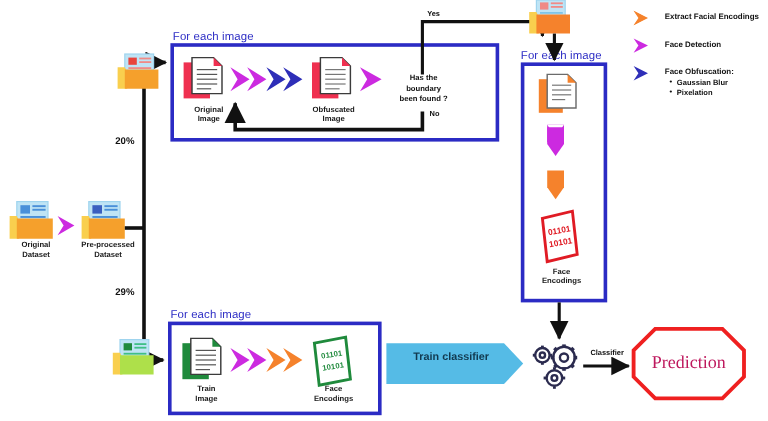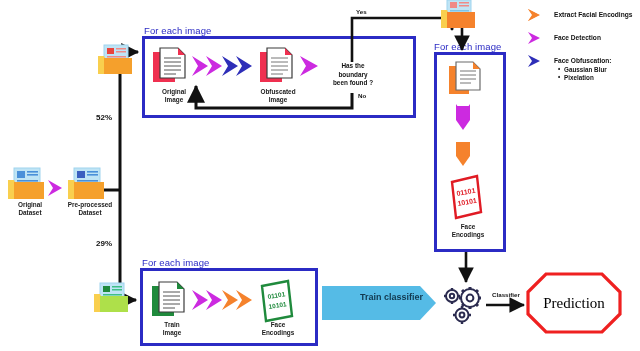--- a/index.html
+++ b/index.html
@@ -72,28 +72,28 @@
   .leg-sub li{position:relative;padding-left:6px;}
   .leg-sub li:before{content:"\2022";position:absolute;left:0;top:-1px;}
 
   
   .pred{
     position:absolute;left:528px;top:274px;width:92px;height:58px;
   }
   .pred-txt{
     position:absolute;left:0;top:0;width:92px;height:58px;
     display:flex;align-items:center;justify-content:center;
-    color:#000000;font-size:15px;
+    color:#be185d;font-size:15px;
     font-family:"Liberation Serif",serif;
   }
 
   
   .tc-txt{
     position:absolute;left:329px;top:292px;width:94px;
-    text-align:right;color:#12394f;font-weight:bold;font-size:9px;
+    text-align:center;color:#12394f;font-weight:bold;font-size:9px;
   }
   svg{display:block;overflow:visible;}
 </style>
 </head>
 <body>
 
 <div class="legend">
   <div class="leg-row">
     <svg width="22" height="14" viewBox="0 0 22 14">
       <path d="M1 1 L12 7 L1 13 L6 7 Z" fill="#f5822c"></path>
@@ -326,21 +326,21 @@
   <path d="M486 305 L524 305" stroke="#111" stroke-width="2.6" fill="none" marker-end="url(#ah)"></path>
 
   <path d="M546 274 L602 274 L620 292 L620 314 L602 332 L546 332 L528 314 L528 292 Z" fill="#ffffff" stroke="#ef2020" stroke-width="3.2"></path>
 </svg>
 
 <div class="cap" style="left:2px;top:201px;width:56px;">Original
 Dataset</div>
 <div class="cap" style="left:62px;top:201px;width:56px;">Pre-processed
 Dataset</div>
 
-<div class="pct" style="left:96px;top:113px;">52%</div>
+<div class="pct" style="left:96px;top:113px;">20%</div>
 <div class="pct" style="left:96px;top:239px;">29%</div>
 
 <div class="cap" style="left:146px;top:88px;width:56px;">Original
 Image</div>
 <div class="cap" style="left:249px;top:88px;width:58px;">Obfuscated
 Image</div>
 
 <div class="cap-q" style="left:324px;top:62px;width:58px;">Has the
 boundary
 been found ?</div>

